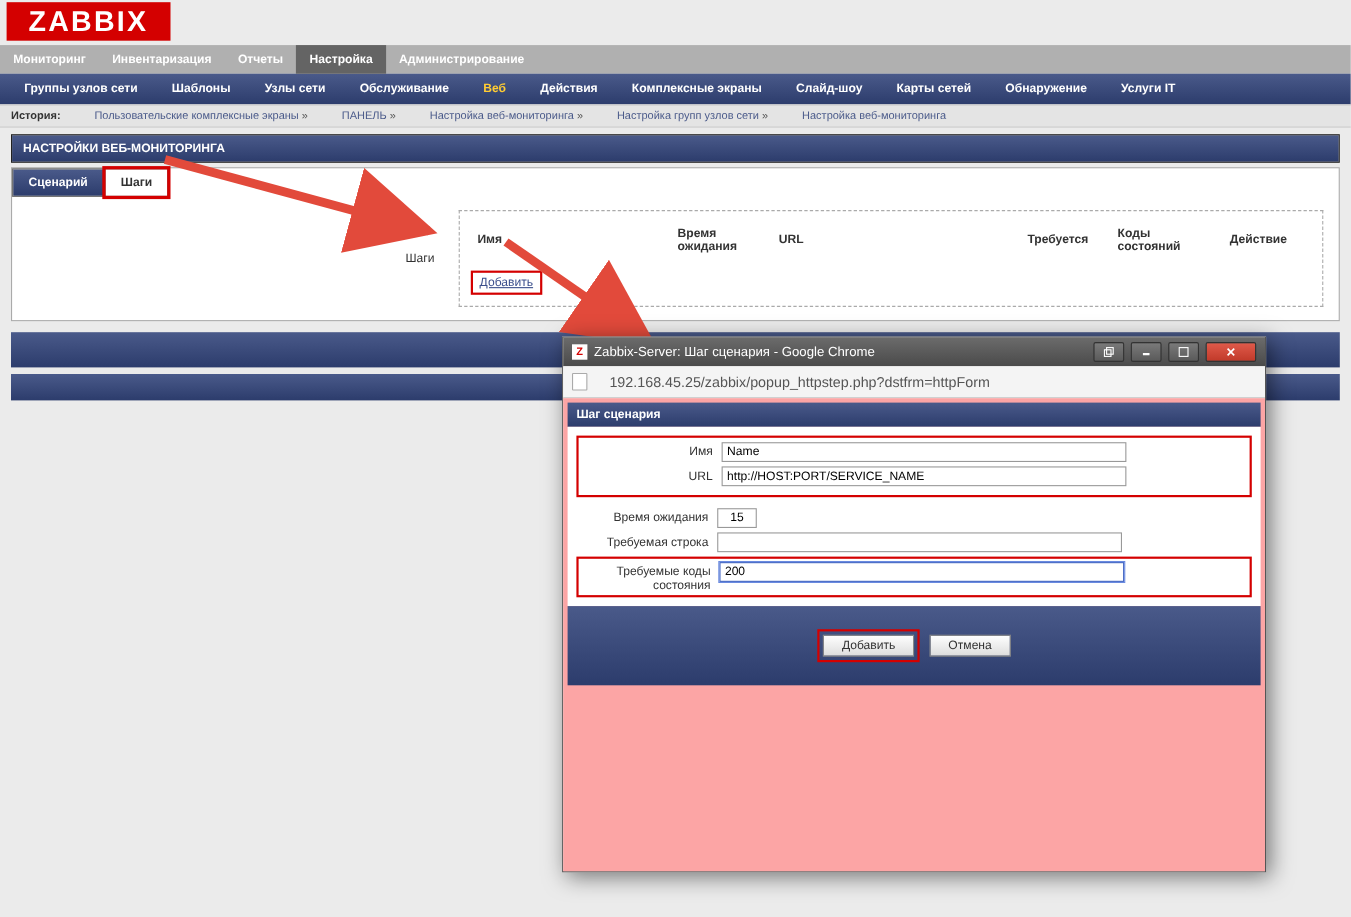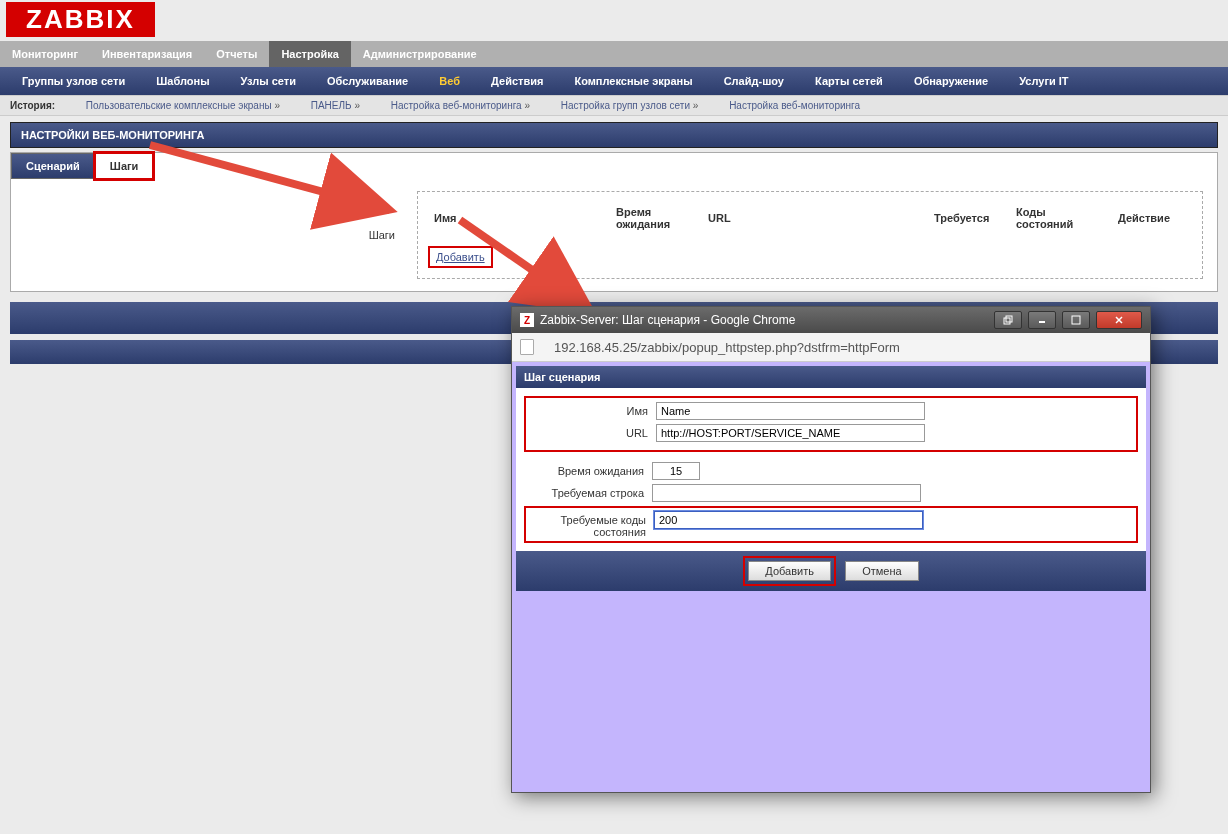--- a/index.html
+++ b/index.html
@@ -48,31 +48,31 @@
 .chrome-title .winicon { width:14px; height:14px; background:#fff; color:#d40000; font-weight:bold; font-size:10px; display:inline-flex; align-items:center; justify-content:center; }
 .chrome-title .spacer { flex:1; }
 .chrome-title .ctlgroup { display:flex; gap:6px; }
 .chrome-title .winbtn { width:28px; height:18px; display:flex; align-items:center; justify-content:center; background:linear-gradient(to bottom,#7a7a7a,#5a5a5a); border:1px solid #333; border-radius:2px; }
 .chrome-title .winbtn svg { width:10px; height:10px; }
 .chrome-title .winbtn.close { background:linear-gradient(to bottom,#e05a4a,#c13a2a); width:46px; }
 
 .addr-bar { background:#f4f4f4; border-bottom:1px solid #ccc; padding:6px 8px; display:flex; gap:20px; align-items:center; font-size:13px; color:#555; }
 .addr-bar .doc-icon { width:14px; height:16px; border:1px solid #aaa; background:#fff; border-radius:1px; position:relative; }
 
-.popup-body { padding:4px; background:#c4b5fd; min-height:430px; }
+.popup-body { padding:4px; background:#fca5a5; min-height:430px; }
 .panel-header { background: linear-gradient(to bottom,#4a5a8a,#2c3c6c); color:#fff; font-weight:bold; padding:5px 8px; font-size:11px; }
 .form-area { padding:8px 8px 4px 8px; background:#fff; }
 .form-row { display:flex; align-items:flex-start; margin-bottom:4px; }
 .form-row label { width:128px; text-align:right; padding:3px 8px 0 0; font-size:11px; color:#333; }
 .form-row .control { flex:1; }
-.txt { width:269px; border:1px solid #999; padding:2px 4px; font-size:11px; font-family:inherit; }
-.txt.small { width:48px; text-align:center; }
+.txt { width:368px; border:1px solid #999; padding:2px 4px; font-size:11px; font-family:inherit; }
+.txt.small { width:36px; text-align:center; }
 .txtarea { width:316px; height:86px; border:1px solid #999; resize:both; }
 
-.popup-btn-bar { background: linear-gradient(to bottom,#4a5a8a,#2c3c6c); padding:5px; text-align:center; }
+.popup-btn-bar { background: linear-gradient(to bottom,#4a5a8a,#2c3c6c); padding:21px; text-align:center; }
 
 
 .hl-box { border:2px solid #d40000; }
 
 
 .arrow-svg { position:absolute; pointer-events:none; }
 </style>
 </head>
 <body>
 

